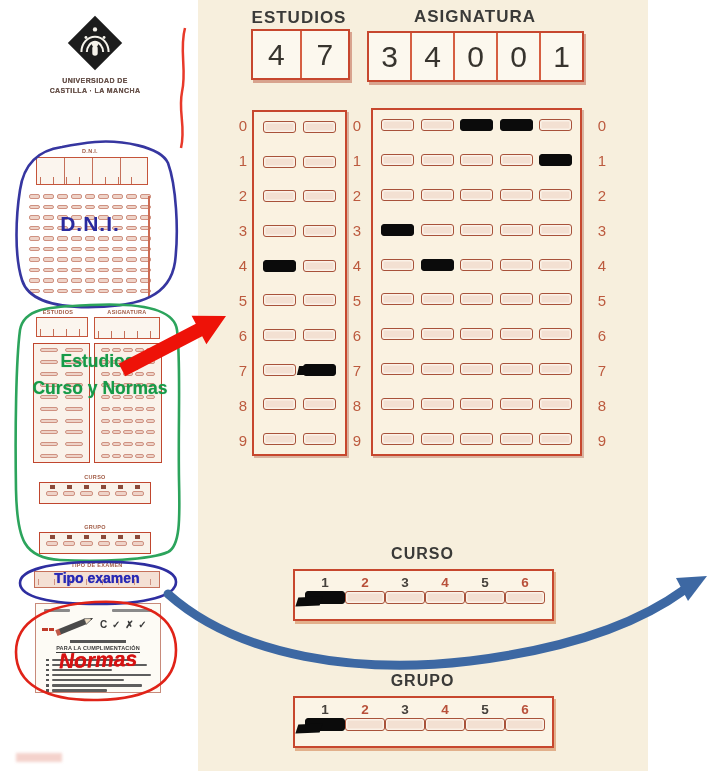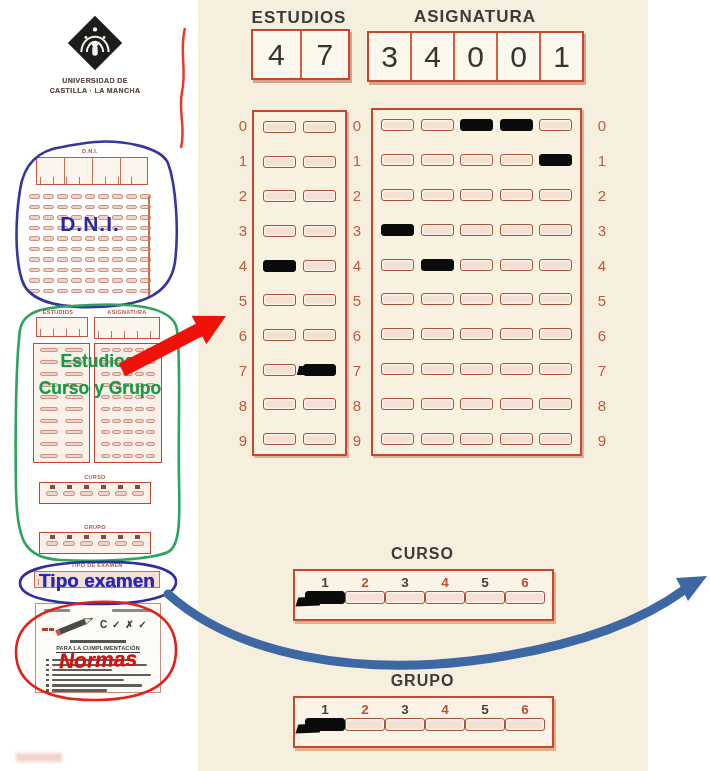--- a/index.html
+++ b/index.html
@@ -79,21 +79,21 @@
   .mini-opt-box{position:absolute;border:1.5px solid #c0462e;background:#faf2ea;box-sizing:border-box;padding:2px 6px;}
   .mini-nums{display:flex;justify-content:space-between;padding:0 4px;}
   .mini-nums .tline{height:4px;width:5px;background:#8a4a3a;margin:0;border-radius:0;}
   .mini-opt-grid{display:grid;grid-template-columns:repeat(6,1fr);column-gap:5px;margin-top:2px;}
   .mini-opt-grid .mini-bubble{height:5px;}
   .tipo-strip{position:absolute;left:34px;top:571px;width:126px;height:17px;border:1px solid #c5705a;
             background:#f4e0d4;box-sizing:border-box;}
   .tipo-strip::after{content:'';position:absolute;left:3px;right:3px;bottom:2px;height:6px;
             background:repeating-linear-gradient(90deg,#cf9181 0 1px,transparent 1px 16px);}
   .tipo-text{position:absolute;left:12px;top:570px;width:170px;text-align:center;
-            font-size:19px;font-weight:700;color:#2828b4;text-shadow:0 0 .7px #2828b4;}
+            font-size:14px;font-weight:700;color:#2828b4;text-shadow:0 0 .7px #2828b4;}
   .normas-box{position:absolute;left:35px;top:603px;width:126px;height:90px;
             border:1.5px solid #c88a7a;background:#fdfbf5;box-sizing:border-box;}
   .tline{height:2.5px;background:#6b6b6b;margin:2.6px 0;border-radius:1px;}
   .normas-topbars{position:absolute;left:8px;right:8px;top:5px;display:flex;justify-content:space-between;}
   .normas-topbars .tline{margin:0;height:2.5px;background:#8a8a8a;}
   .marks-text{position:absolute;left:64px;top:15px;font-size:10px;font-weight:700;color:#3a3a3a;letter-spacing:1px;}
   .normas-hbar{position:absolute;left:34px;top:36px;width:56px;height:3px;background:#555;}
   .normas-subtitle{position:absolute;left:0;right:0;top:41px;text-align:center;font-size:5.5px;
             font-weight:700;color:#3a3a3a;letter-spacing:.2px;}
   .normas-subtitle span{border-bottom:1px solid #3a3a3a;padding-bottom:.5px;}
@@ -528,21 +528,21 @@
       <div class="mini-bubble"></div>
       <div class="mini-bubble"></div>
       <div class="mini-bubble"></div>
       <div class="mini-bubble"></div>
       <div class="mini-bubble"></div>
       <div class="mini-bubble"></div>
     </div>
 
   <div class="green-text">
     <div>Estudios,</div>
-    <div>Curso y Grupo</div>
+    <div>Curso y Normas</div>
   </div>
 
   <div class="tiny-label" style="left:45px;top:474px;width:100px;">CURSO</div>
   <div class="mini-opt-box" style="left:39px;top:482px;width:112px;height:22px;">
     <div class="mini-nums">
         <div class="tline" style="width: 5px;"></div>
         <div class="tline" style="width: 5px;"></div>
         <div class="tline" style="width: 5px;"></div>
         <div class="tline" style="width: 5px;"></div>
         <div class="tline" style="width: 5px;"></div>

